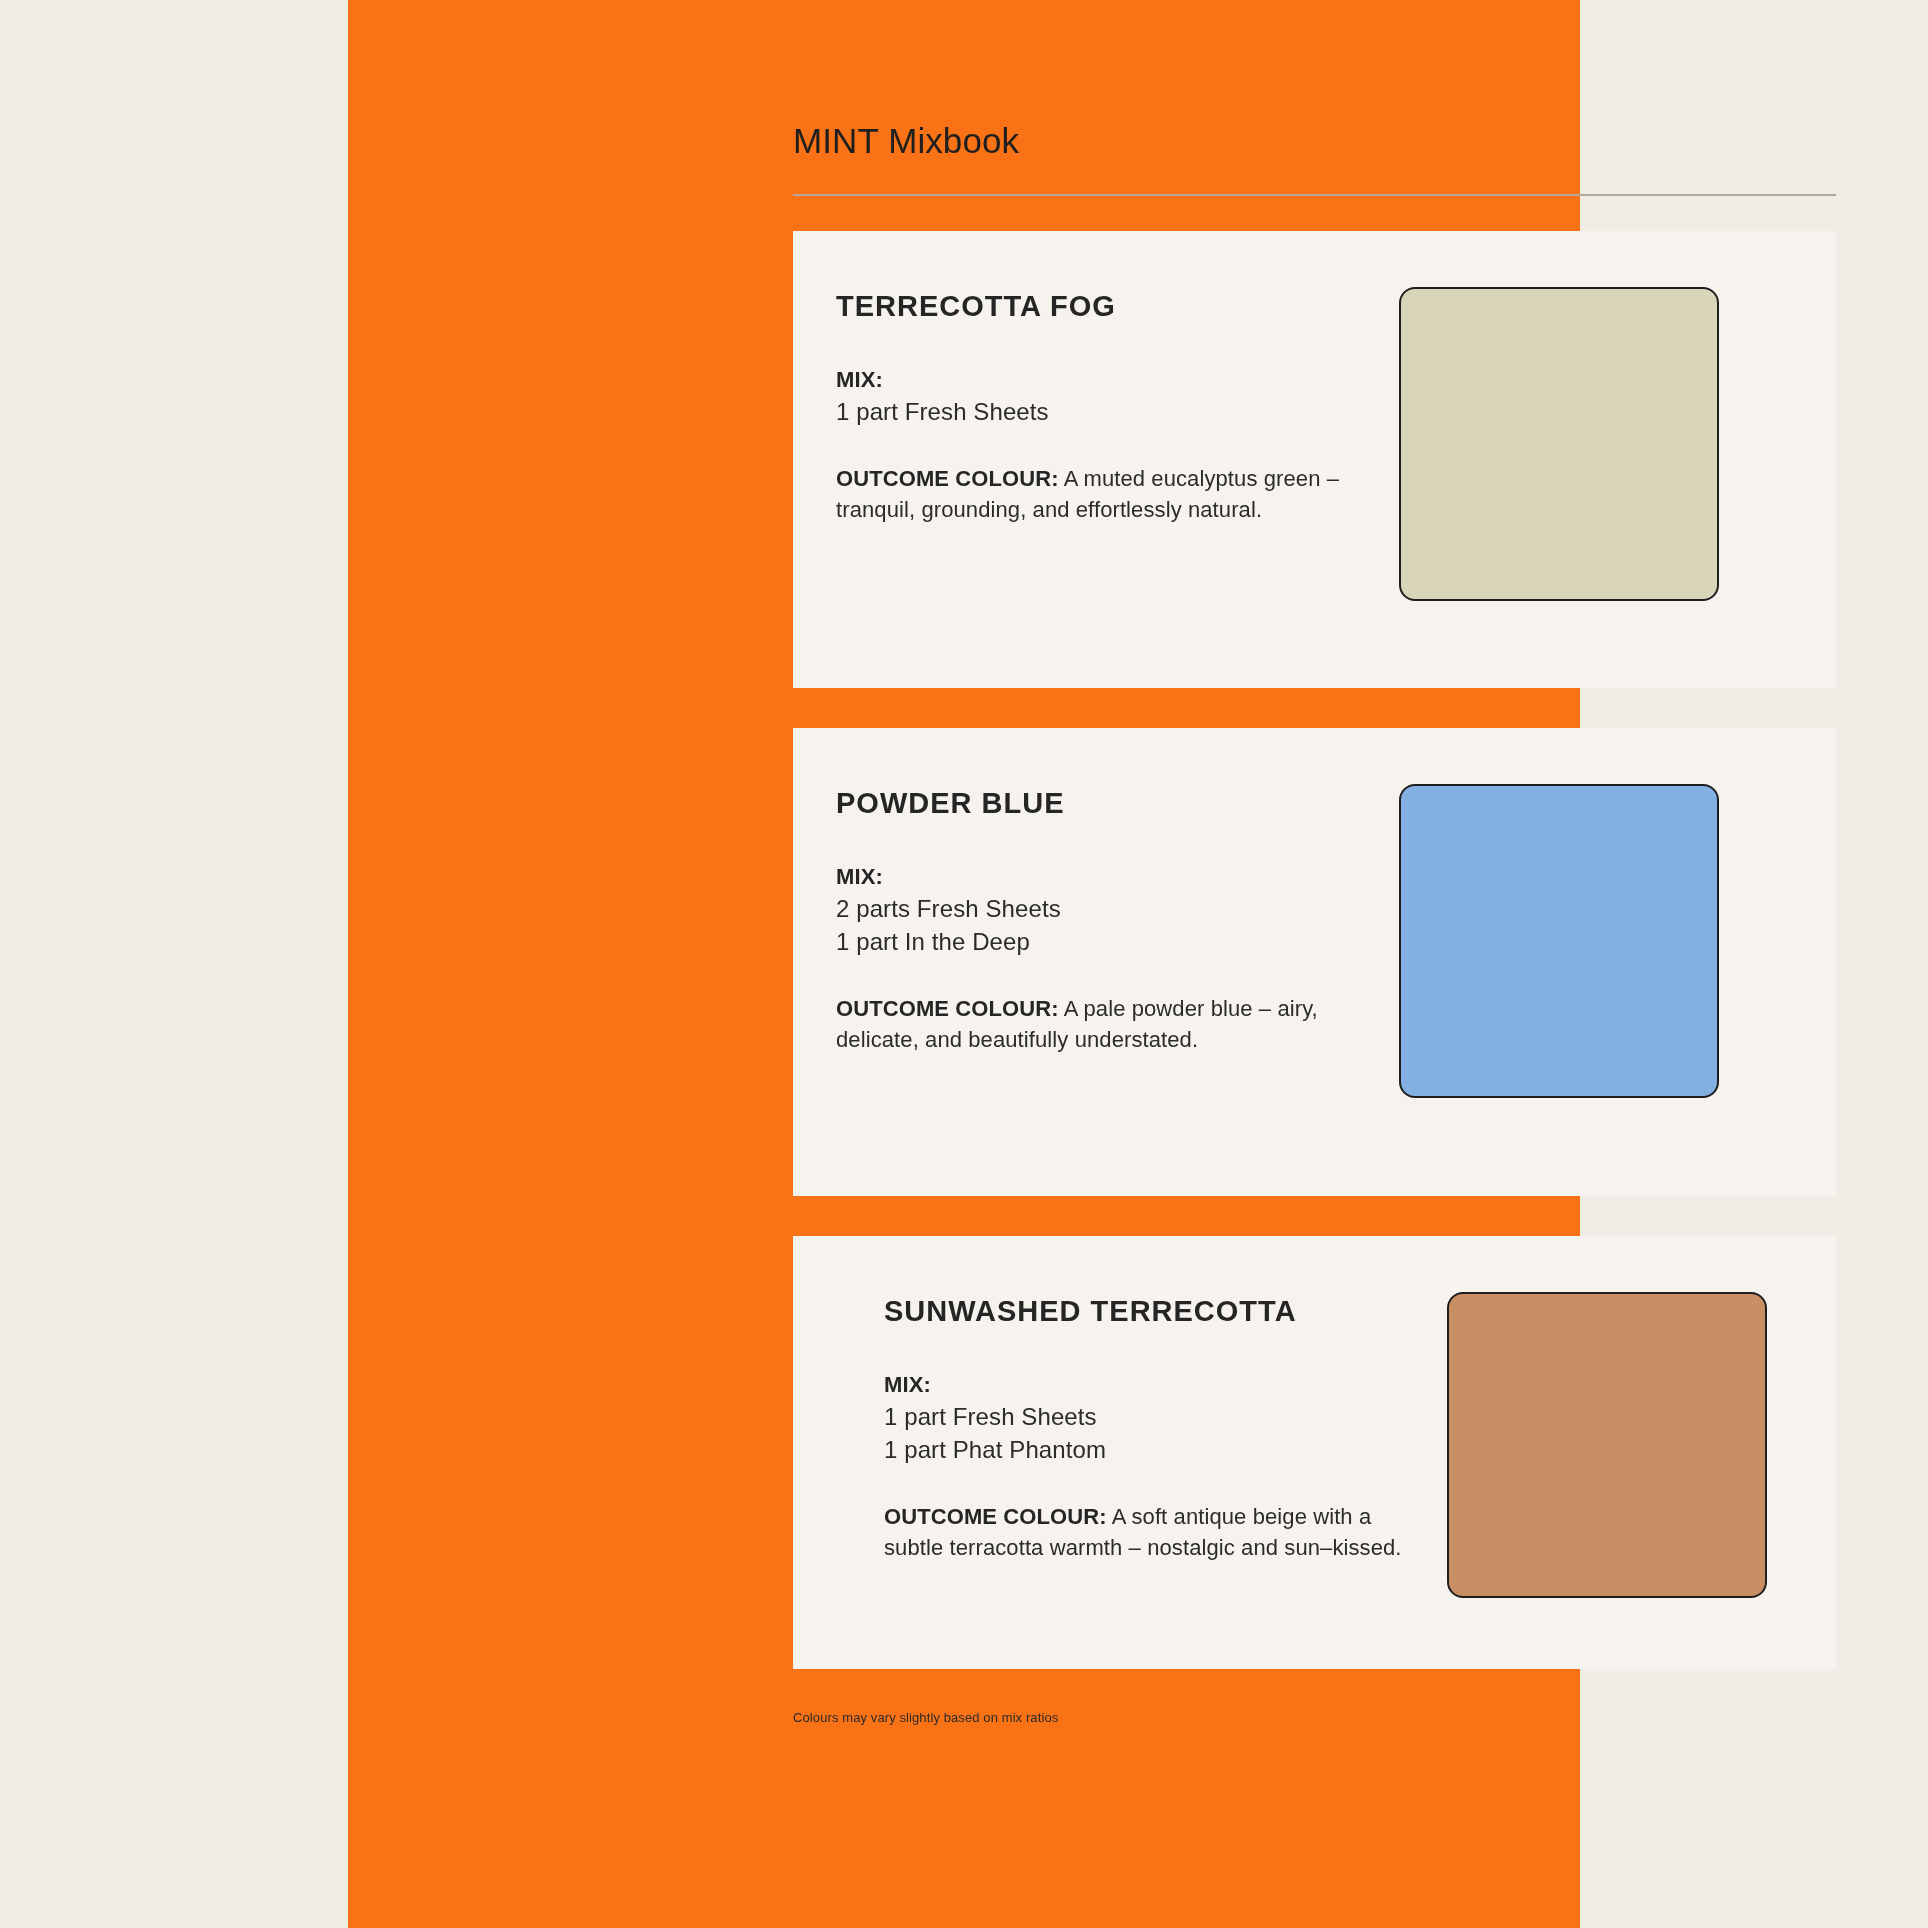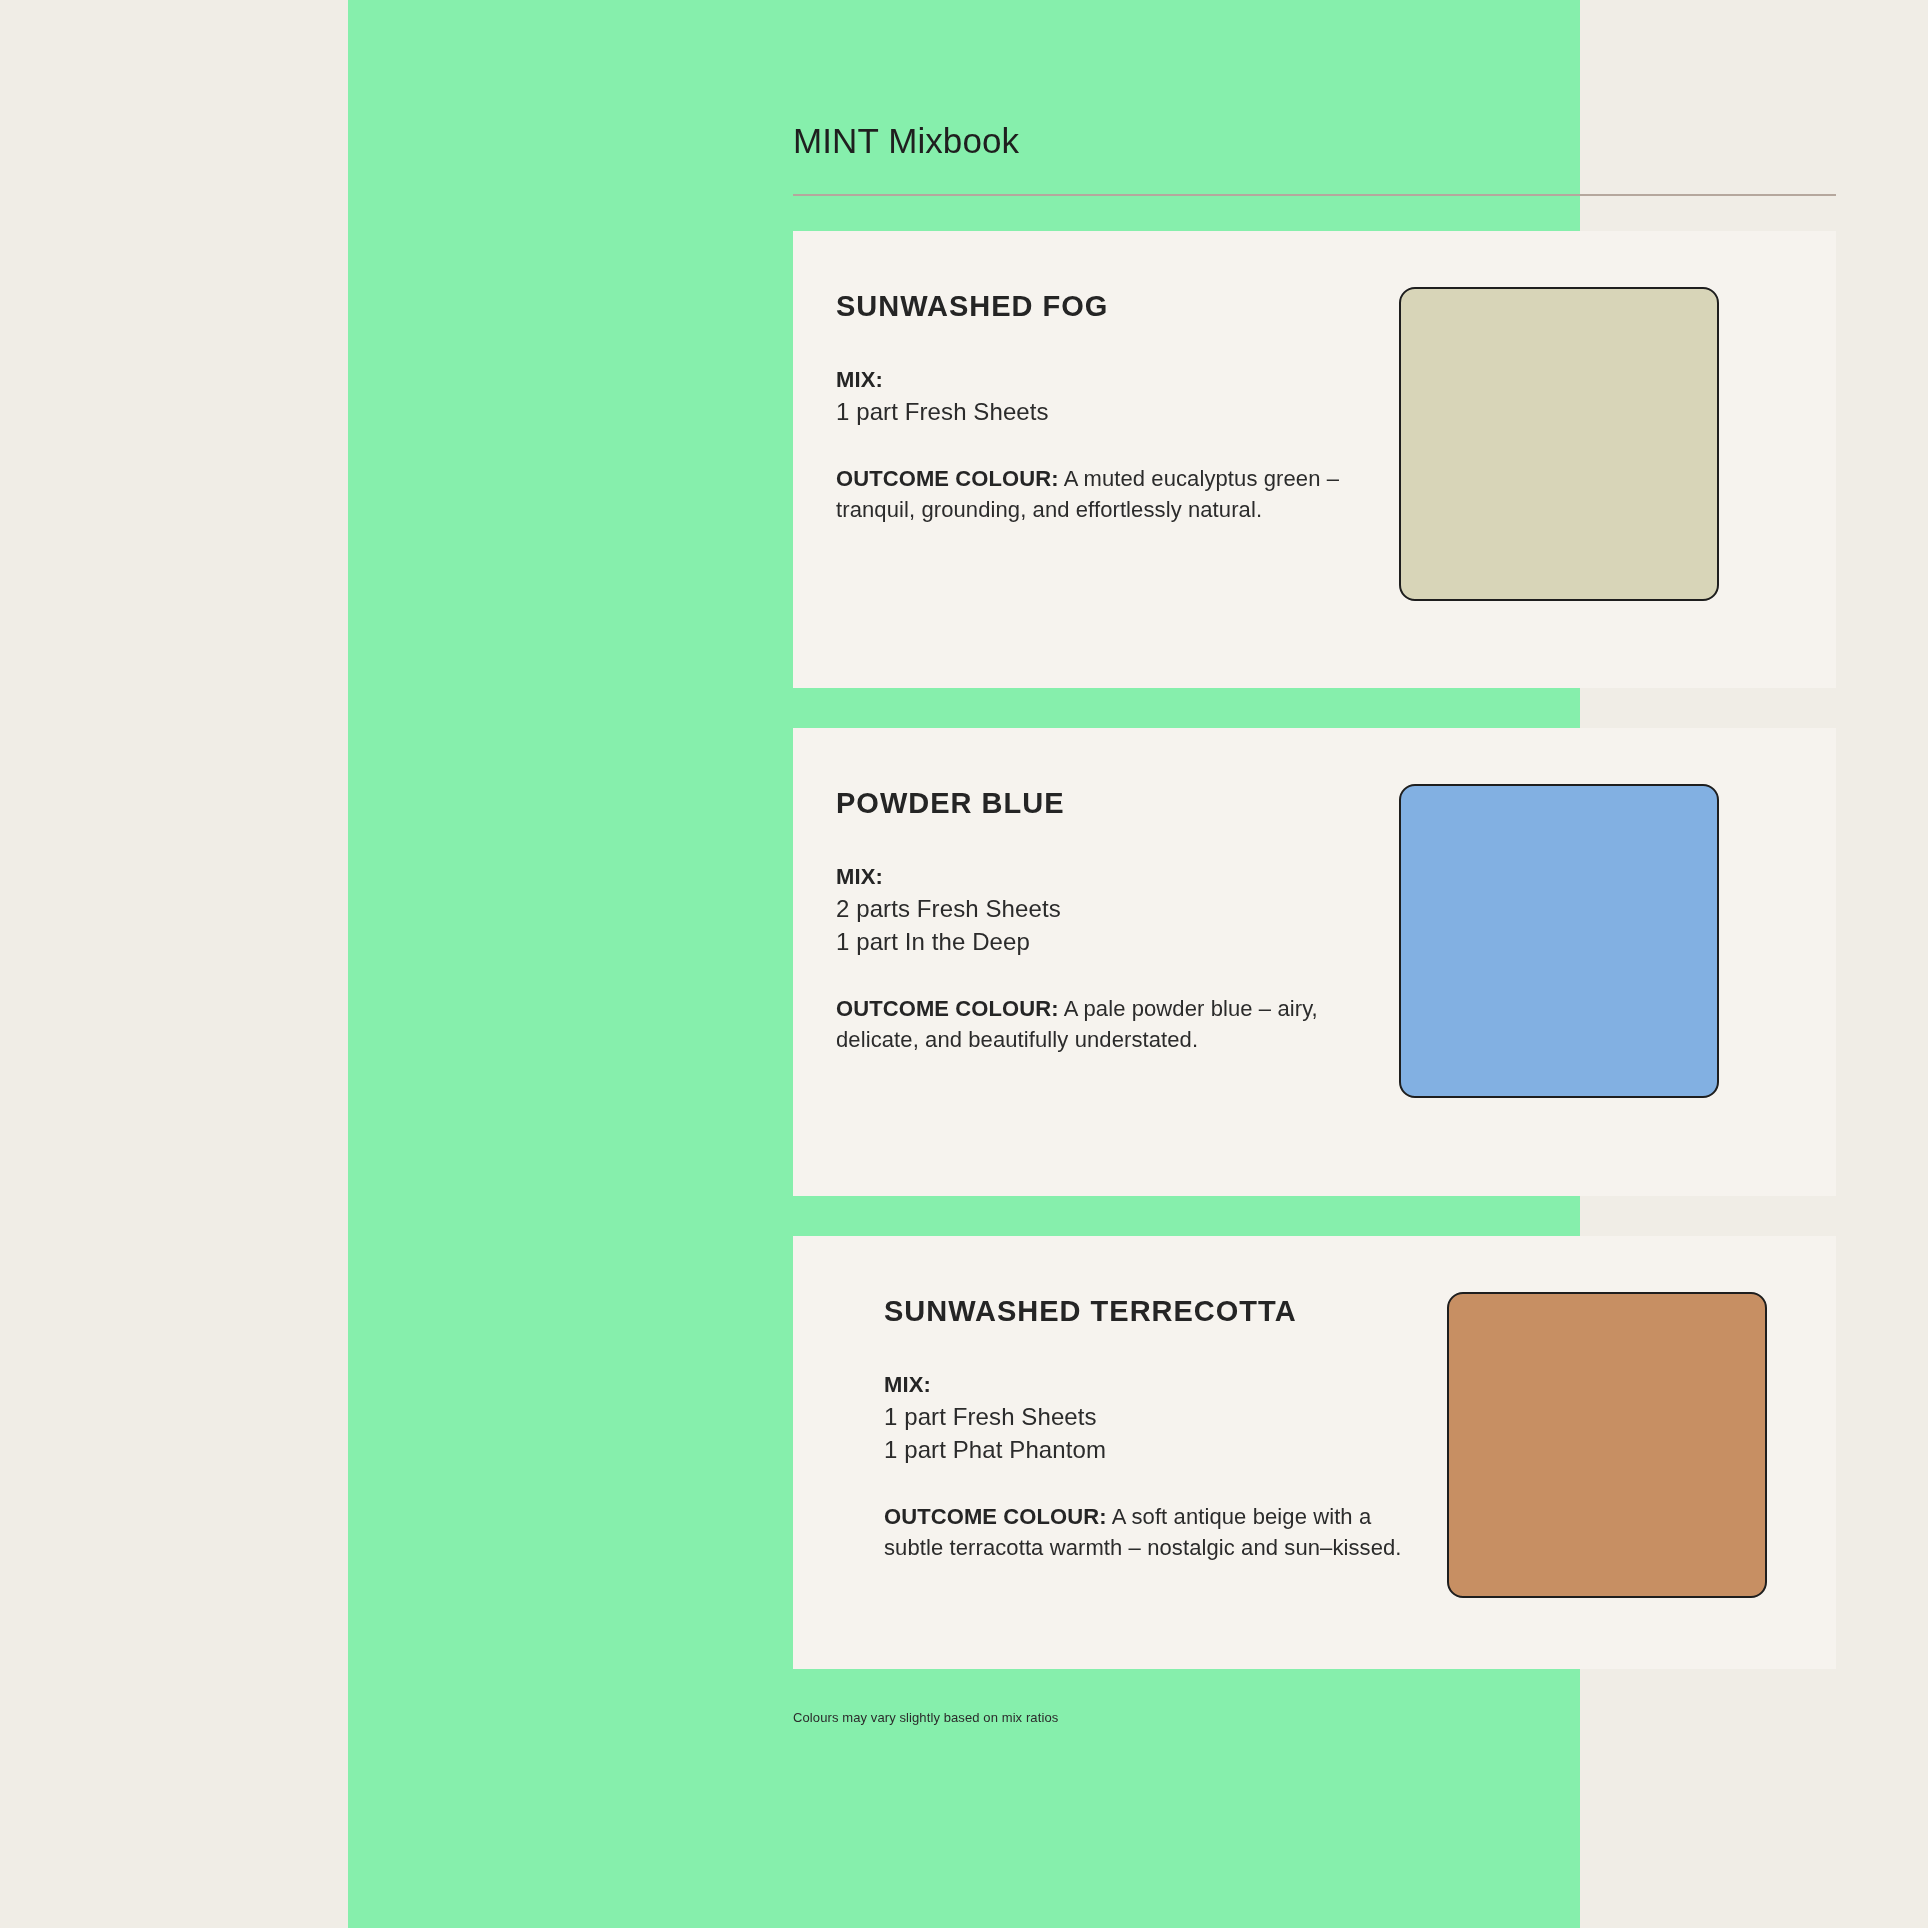--- a/index.html
+++ b/index.html
@@ -139,31 +139,31 @@
     font-size: 13px;
     font-weight: 400;
     color: #2B2B2B;
     letter-spacing: 0.1px;
   }
 </style>
 </head>
 <body>
 
 <div id="page" style="background: rgb(240, 237, 230);">
-  <div id="sheet" style="background: #86efac;">
+  <div id="sheet" style="background: #f97316;">
 
     <div id="content">
 
       <div class="doc-title">MINT Mixbook</div>
 
       <div class="title-rule" style="background: rgb(181, 167, 157);"></div>
 
       <div class="card" id="card-0" style="background: rgb(246, 243, 238);">
         <div class="card-text">
-          <div class="card-name">SUNWASHED FOG</div>
+          <div class="card-name">TERRECOTTA FOG</div>
           <div class="mix-block">
             <div class="block-label">MIX:</div>
             <div class="mix-line">1 part Fresh Sheets</div>
           </div>
           <div class="outcome-block">
             <span class="block-label">OUTCOME COLOUR:</span><span> A muted eucalyptus green – tranquil, grounding, and effortlessly natural.</span>
           </div>
         </div>
         <div class="swatch-wrap">
           <div class="swatch" style="background: rgb(216, 213, 184); border-color: rgb(30, 30, 30);"></div>

